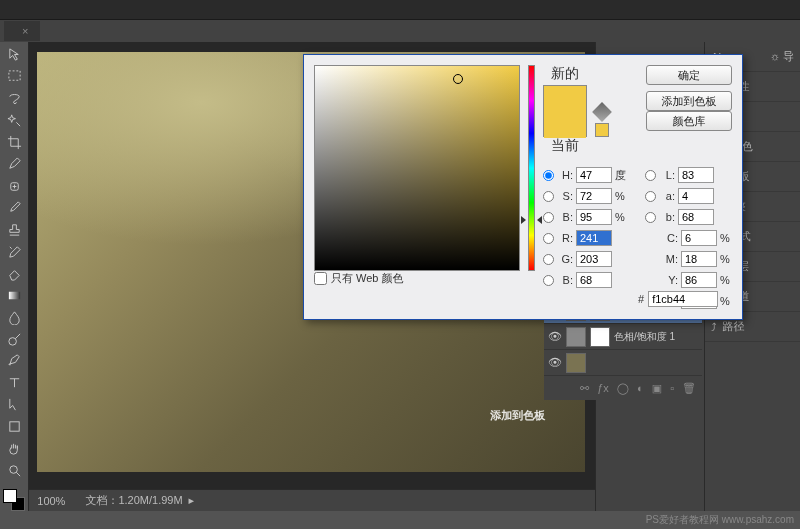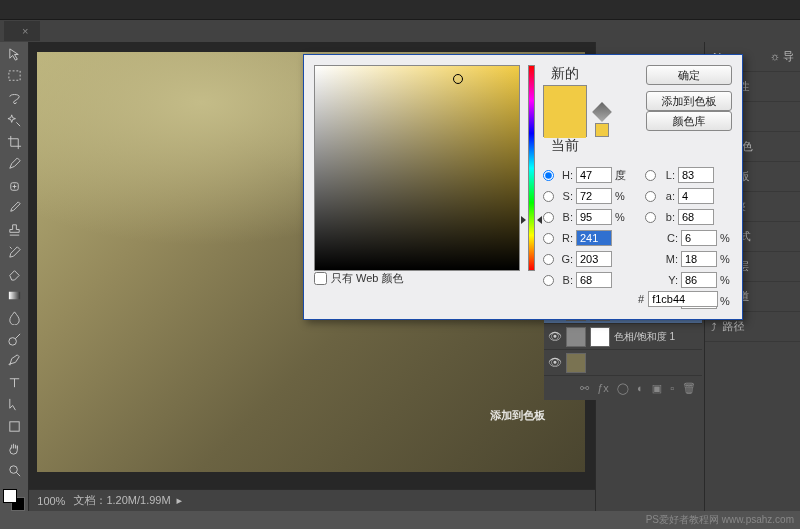--- a/index.html
+++ b/index.html
@@ -15,21 +15,21 @@
 .swatches{margin-top:8px;position:relative;width:22px;height:22px}
 .sw-fg{width:14px;height:14px;background:#fff;border:1px solid #000;position:absolute;top:0;left:0}
 .sw-bg{width:14px;height:14px;background:#000;border:1px solid #666;position:absolute;bottom:0;right:0}
 .canvas-area{flex:1;background:#272727;display:flex;flex-direction:column}
 .canvas{flex:1;padding:10px 10px 0 8px;position:relative}
 .photo{width:548px;height:420px;background:linear-gradient(135deg,#bab27a 0%,#958a5c 30%,#6b6342 60%,#4a452f 100%);position:relative;overflow:hidden}
 .photo::before{content:"";position:absolute;top:0;left:0;right:0;height:60%;background:radial-gradient(ellipse at 30% 20%,#c4bc88 0%,transparent 50%),radial-gradient(ellipse at 70% 10%,#aaa270 0%,transparent 40%)}
 .watermark{position:absolute;bottom:50px;right:40px;color:rgba(255,255,255,.85);font-size:24px;font-weight:bold;font-family:Arial;text-align:right;line-height:1.3}
 .watermark .small{font-size:14px;letter-spacing:2px}
 .statusbar{height:22px;background:#424242;display:flex;align-items:center;padding:0 8px;color:#bbb;font-size:10px;border-top:1px solid #2a2a2a}
-.sb-zoom{margin-right:8px}
+.sb-zoom{margin-right:20px}
 .panels-right{width:210px;background:#424242;border-left:1px solid #2a2a2a;display:flex}
 .panel-main{flex:1}
 .panel-icons{width:96px;background:#424242;border-left:1px solid #2a2a2a}
 .picon-row{height:30px;display:flex;align-items:center;padding-left:6px;color:#bbb;gap:6px;border-bottom:1px solid #383838}
 .layers{position:absolute;right:98px;top:298px;width:158px;background:#424242}
 .layer{height:26px;display:flex;align-items:center;padding:0 4px;border-bottom:1px solid #353535;gap:4px}
 .eye{width:14px;height:14px;color:#ccc}
 .thumb{width:20px;height:20px;border:1px solid #666}
 .layer-name{color:#ccc;font-size:10px;flex:1}
 .layer-btns{height:24px;display:flex;align-items:center;justify-content:flex-end;gap:8px;padding:0 6px;color:#888}

